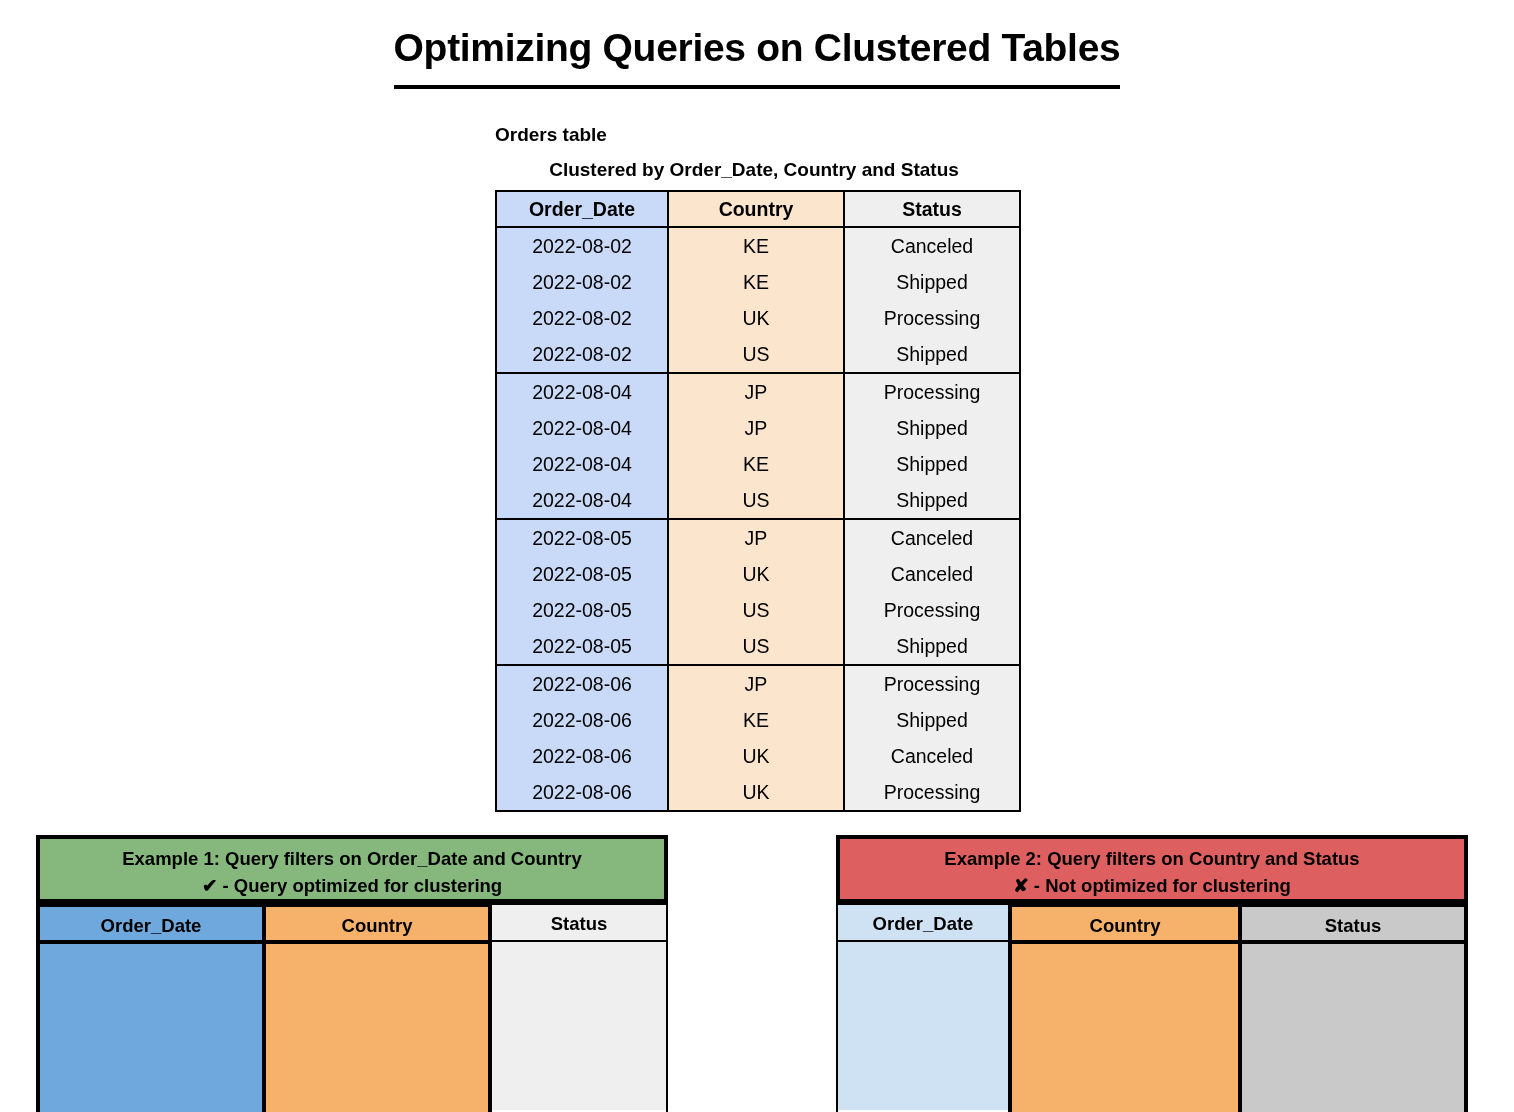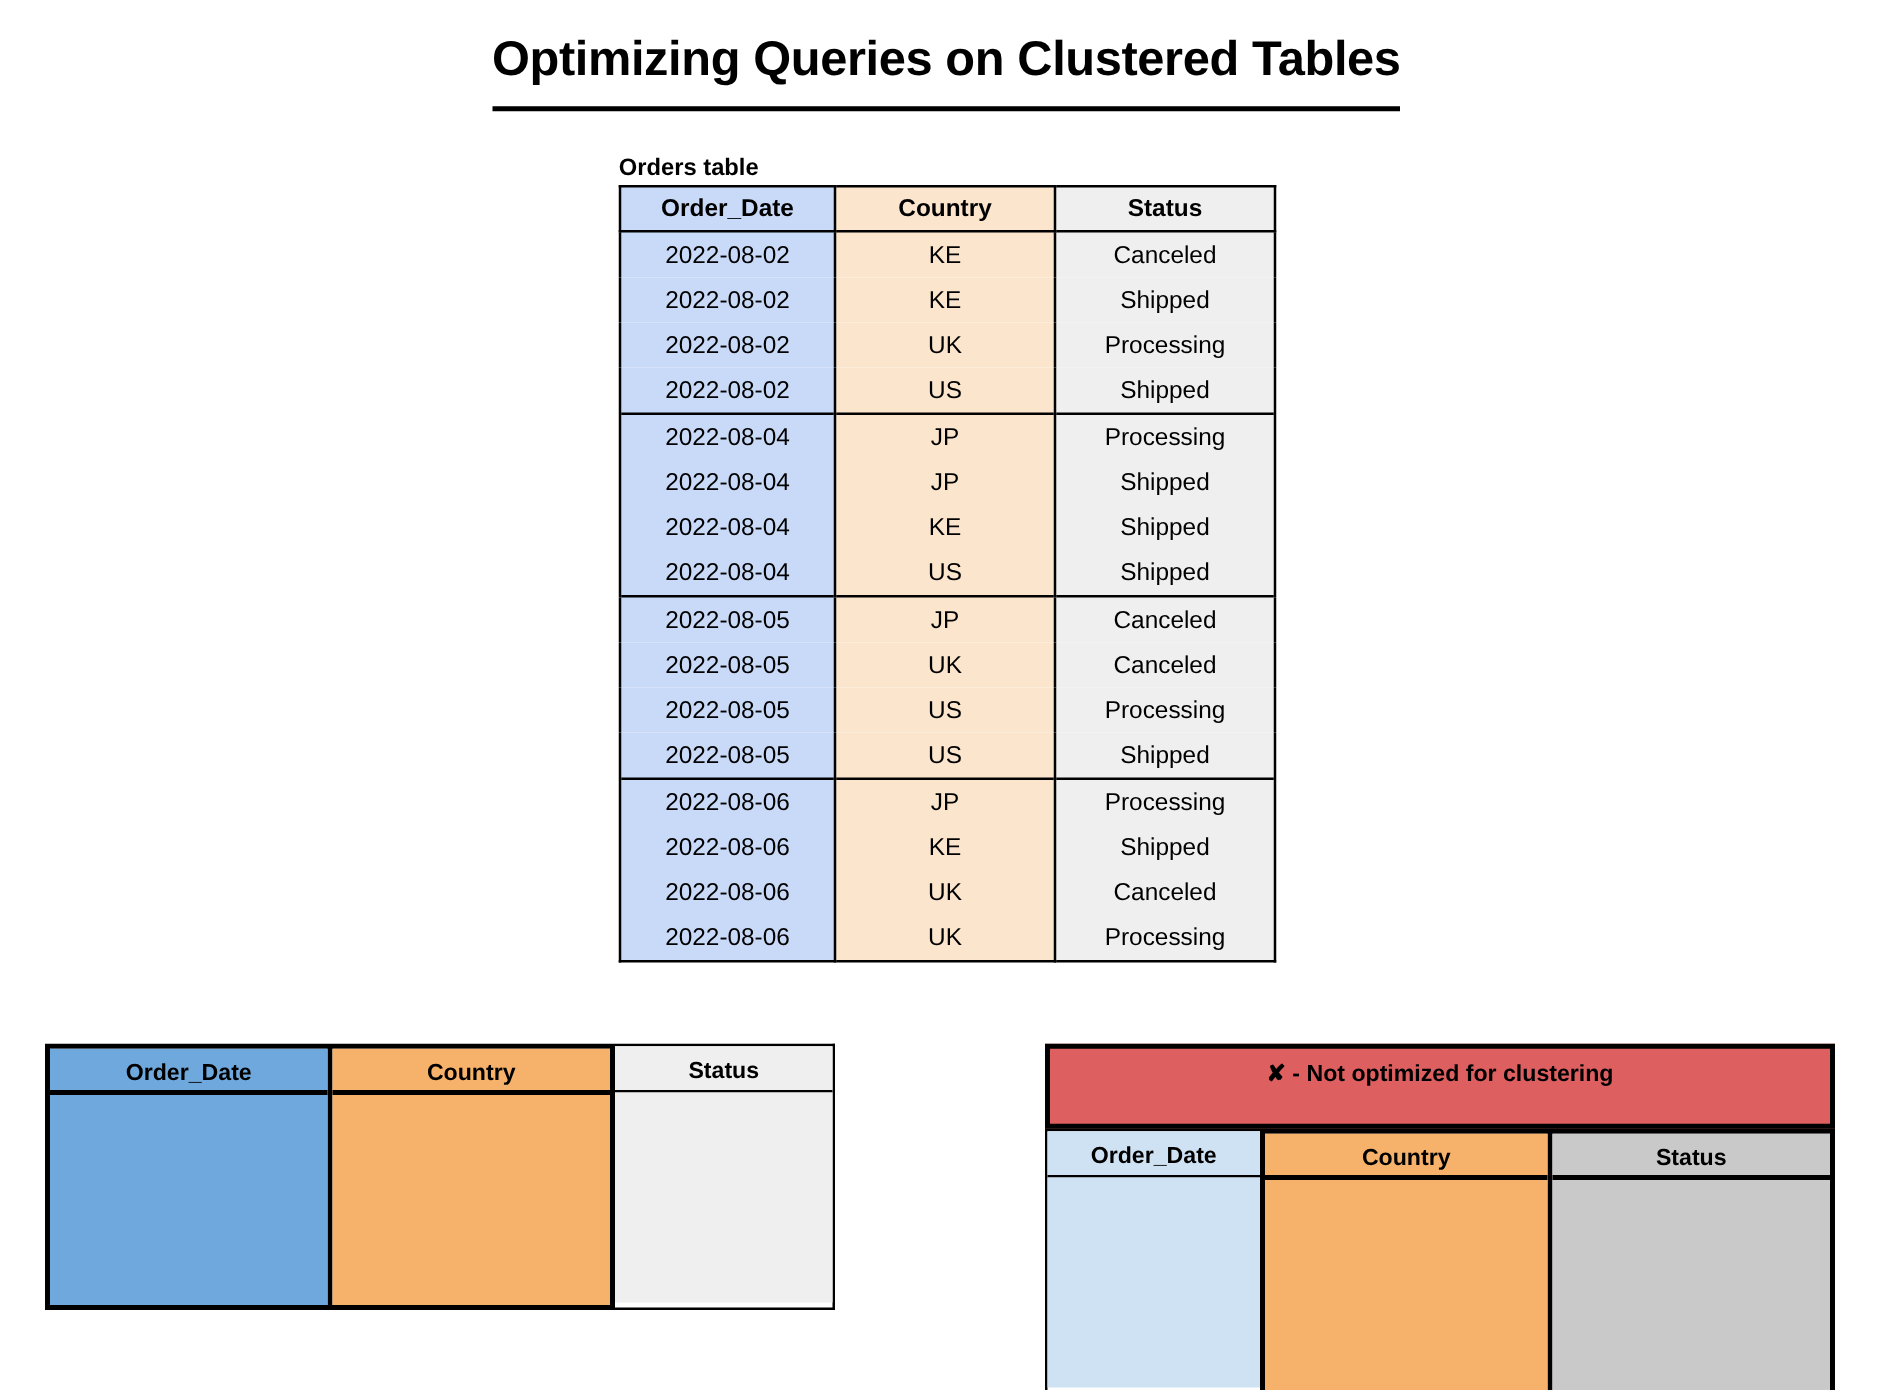--- a/index.html
+++ b/index.html
@@ -155,20 +155,21 @@
 </style>
 </head>
 <body>
 
 <div class="page-title">
   <span>Optimizing Queries on Clustered Tables</span>
 </div>
 
 <div class="orders-block">
   <div class="orders-caption">Orders table</div>
+  <div class="orders-subcaption">Clustered by Order_Date, Country and Status</div>
 
   <table class="orders">
     <thead>
       <tr>
         <th class="col-date">Order_Date</th>
         <th class="col-ctry">Country</th>
         <th class="col-stat">Status</th>
       </tr>
     </thead>
     <tbody id="orders-body">
@@ -250,38 +251,46 @@
         <tr class=" last-row">
           <td class="col-date">2022-08-06</td>
           <td class="col-ctry">UK</td>
           <td class="col-stat">Processing</td>
         </tr>
       </tbody>
   </table>
 </div>
 
 <div class="example" id="example-1">
+  <div class="ex-header">
+    <div>Example 1: Query filters on Order_Date and Country</div>
+    <div>
+      <span class="mark">✔</span>
+      <span>- Query optimized for clustering</span>
+    </div>
+  </div>
   <div class="ex-table">
     <div class="ex-col" id="ex1-col-date">
       <div class="ex-col-head">Order_Date</div>
       <div class="ex-col-body"></div>
     </div>
     <div class="ex-col" id="ex1-col-country">
       <div class="ex-col-head">Country</div>
       <div class="ex-col-body"></div>
     </div>
     <div class="ex-col" id="ex1-col-status">
       <div class="ex-col-head">Status</div>
       <div class="ex-col-body"></div>
     </div>
   </div>
 </div>
 
 <div class="example" id="example-2">
   <div class="ex-header">
+    <div>Example 2: Query filters on Country and Status</div>
     <div>
       <span class="mark">✘</span>
       <span>- Not optimized for clustering</span>
     </div>
   </div>
   <div class="ex-table">
     <div class="ex-col" id="ex2-col-date">
       <div class="ex-col-head">Order_Date</div>
       <div class="ex-col-body"></div>
     </div>

